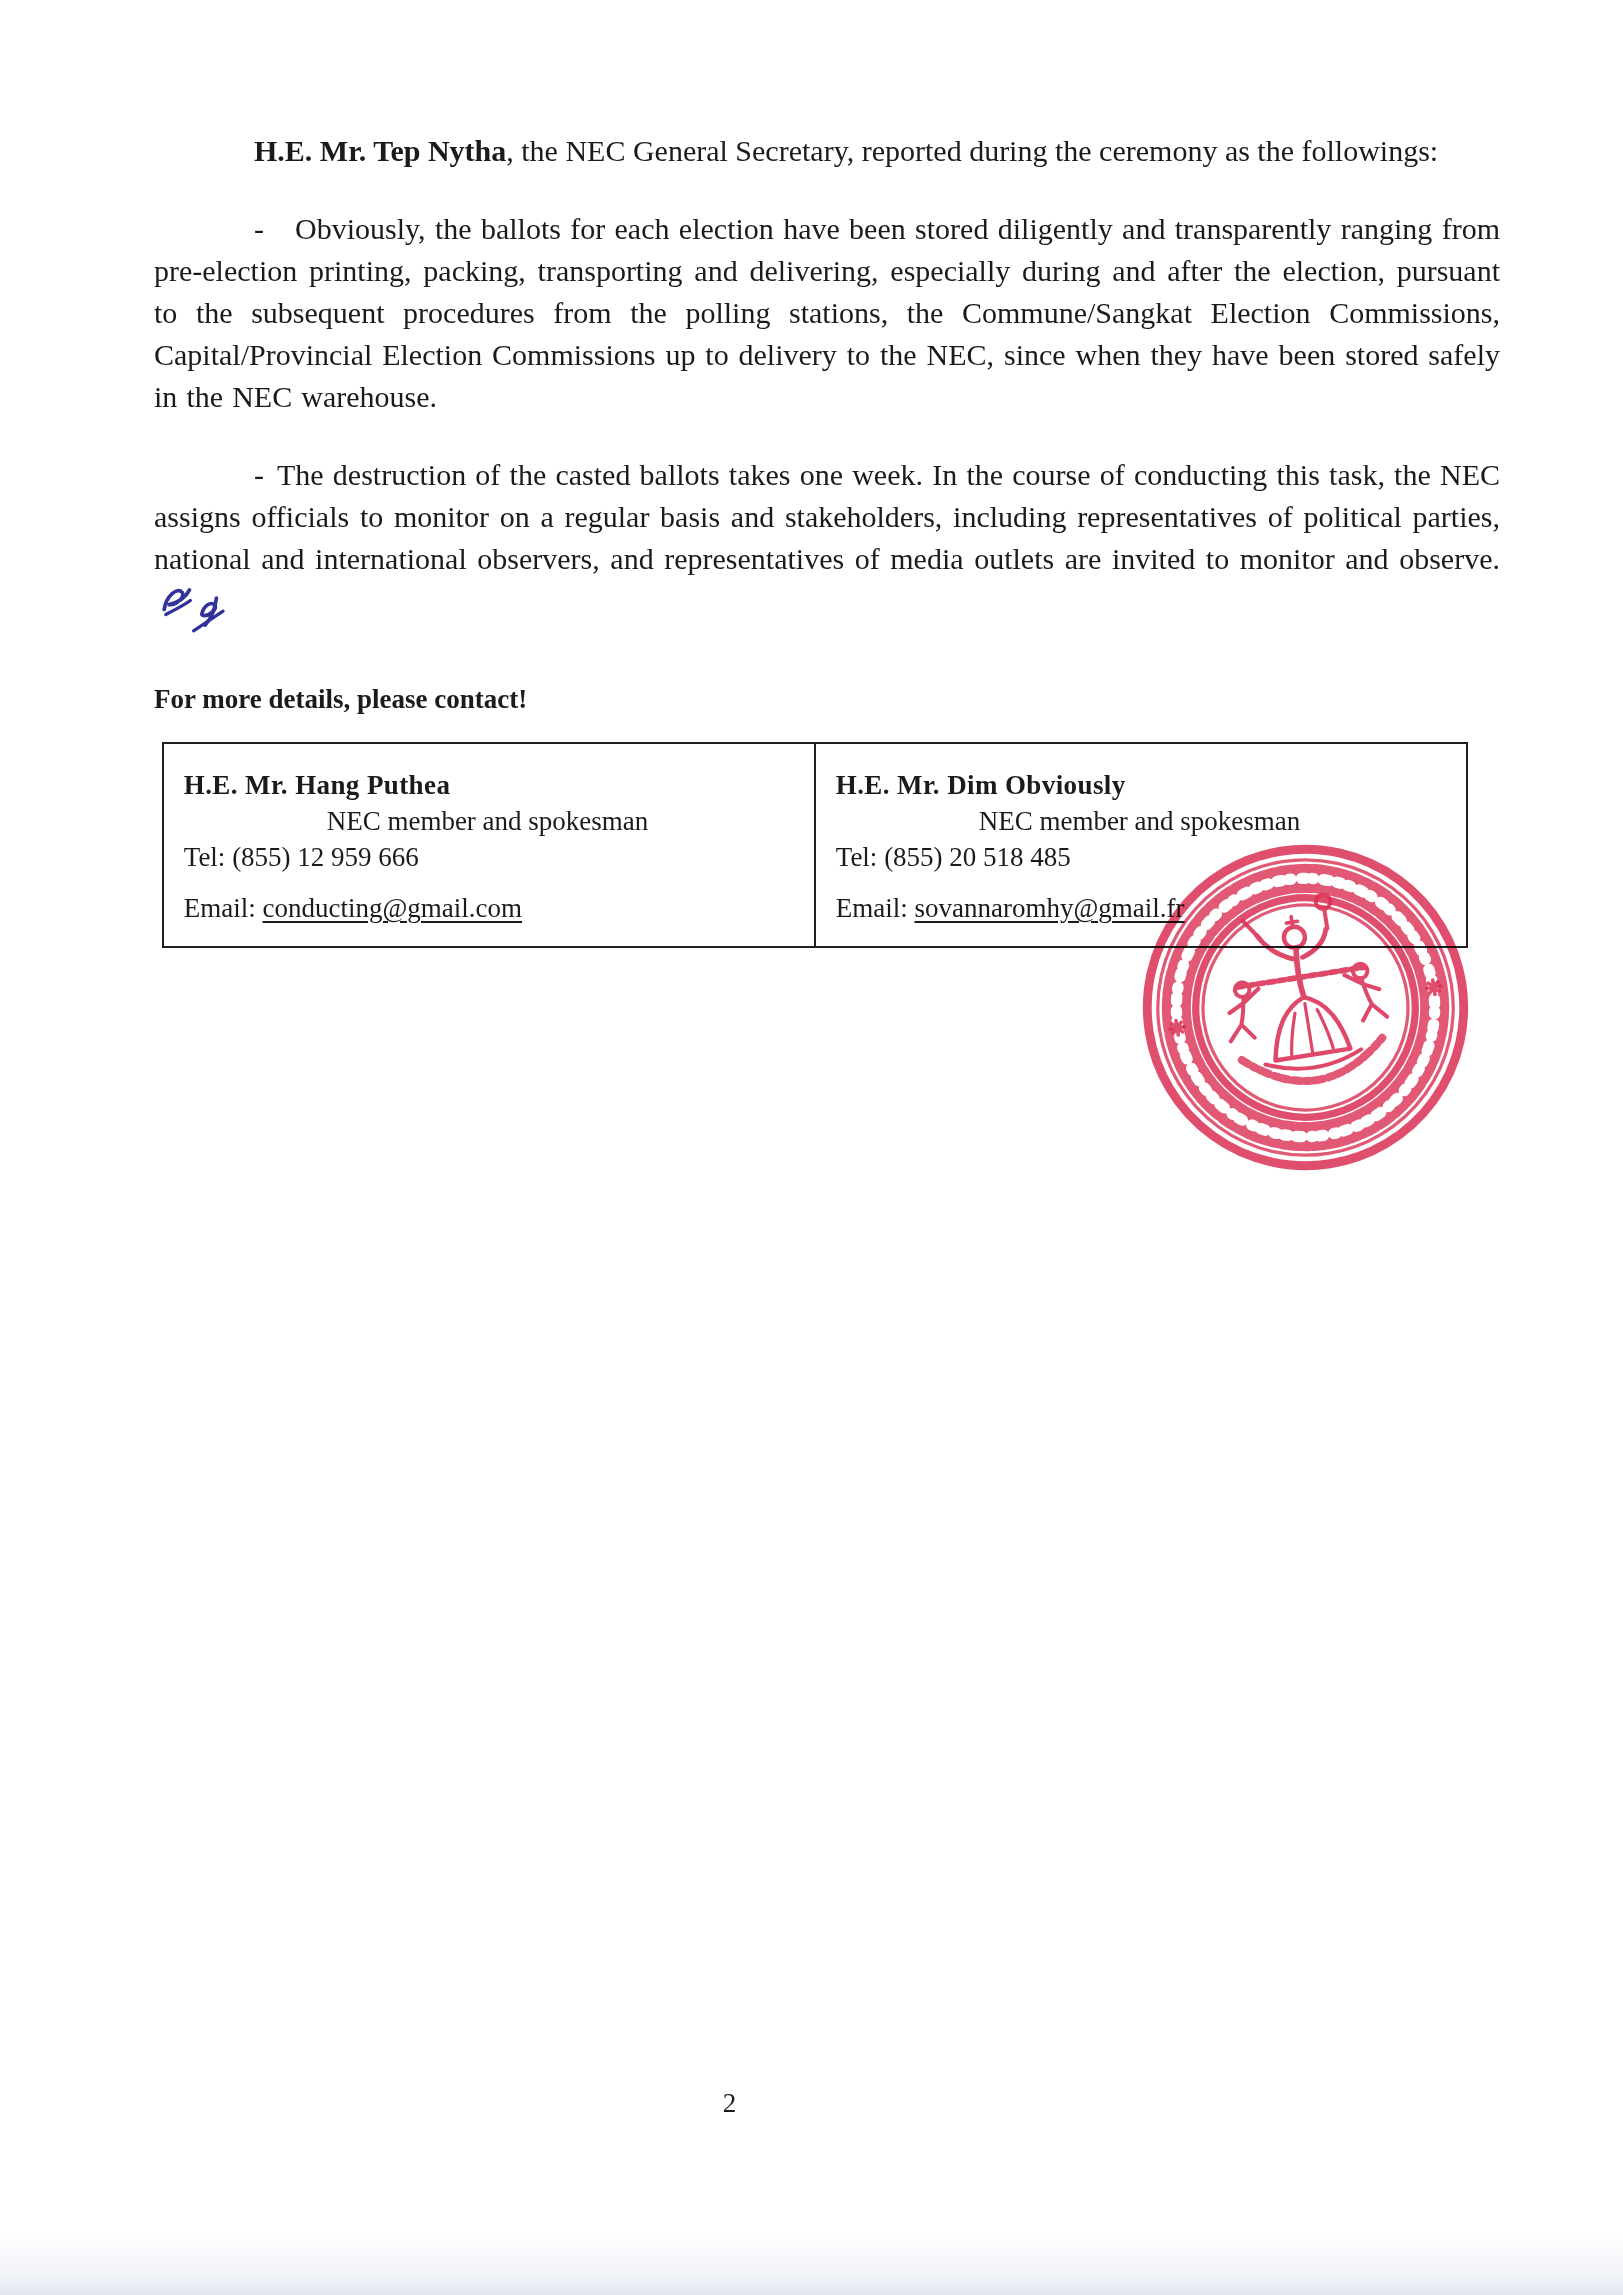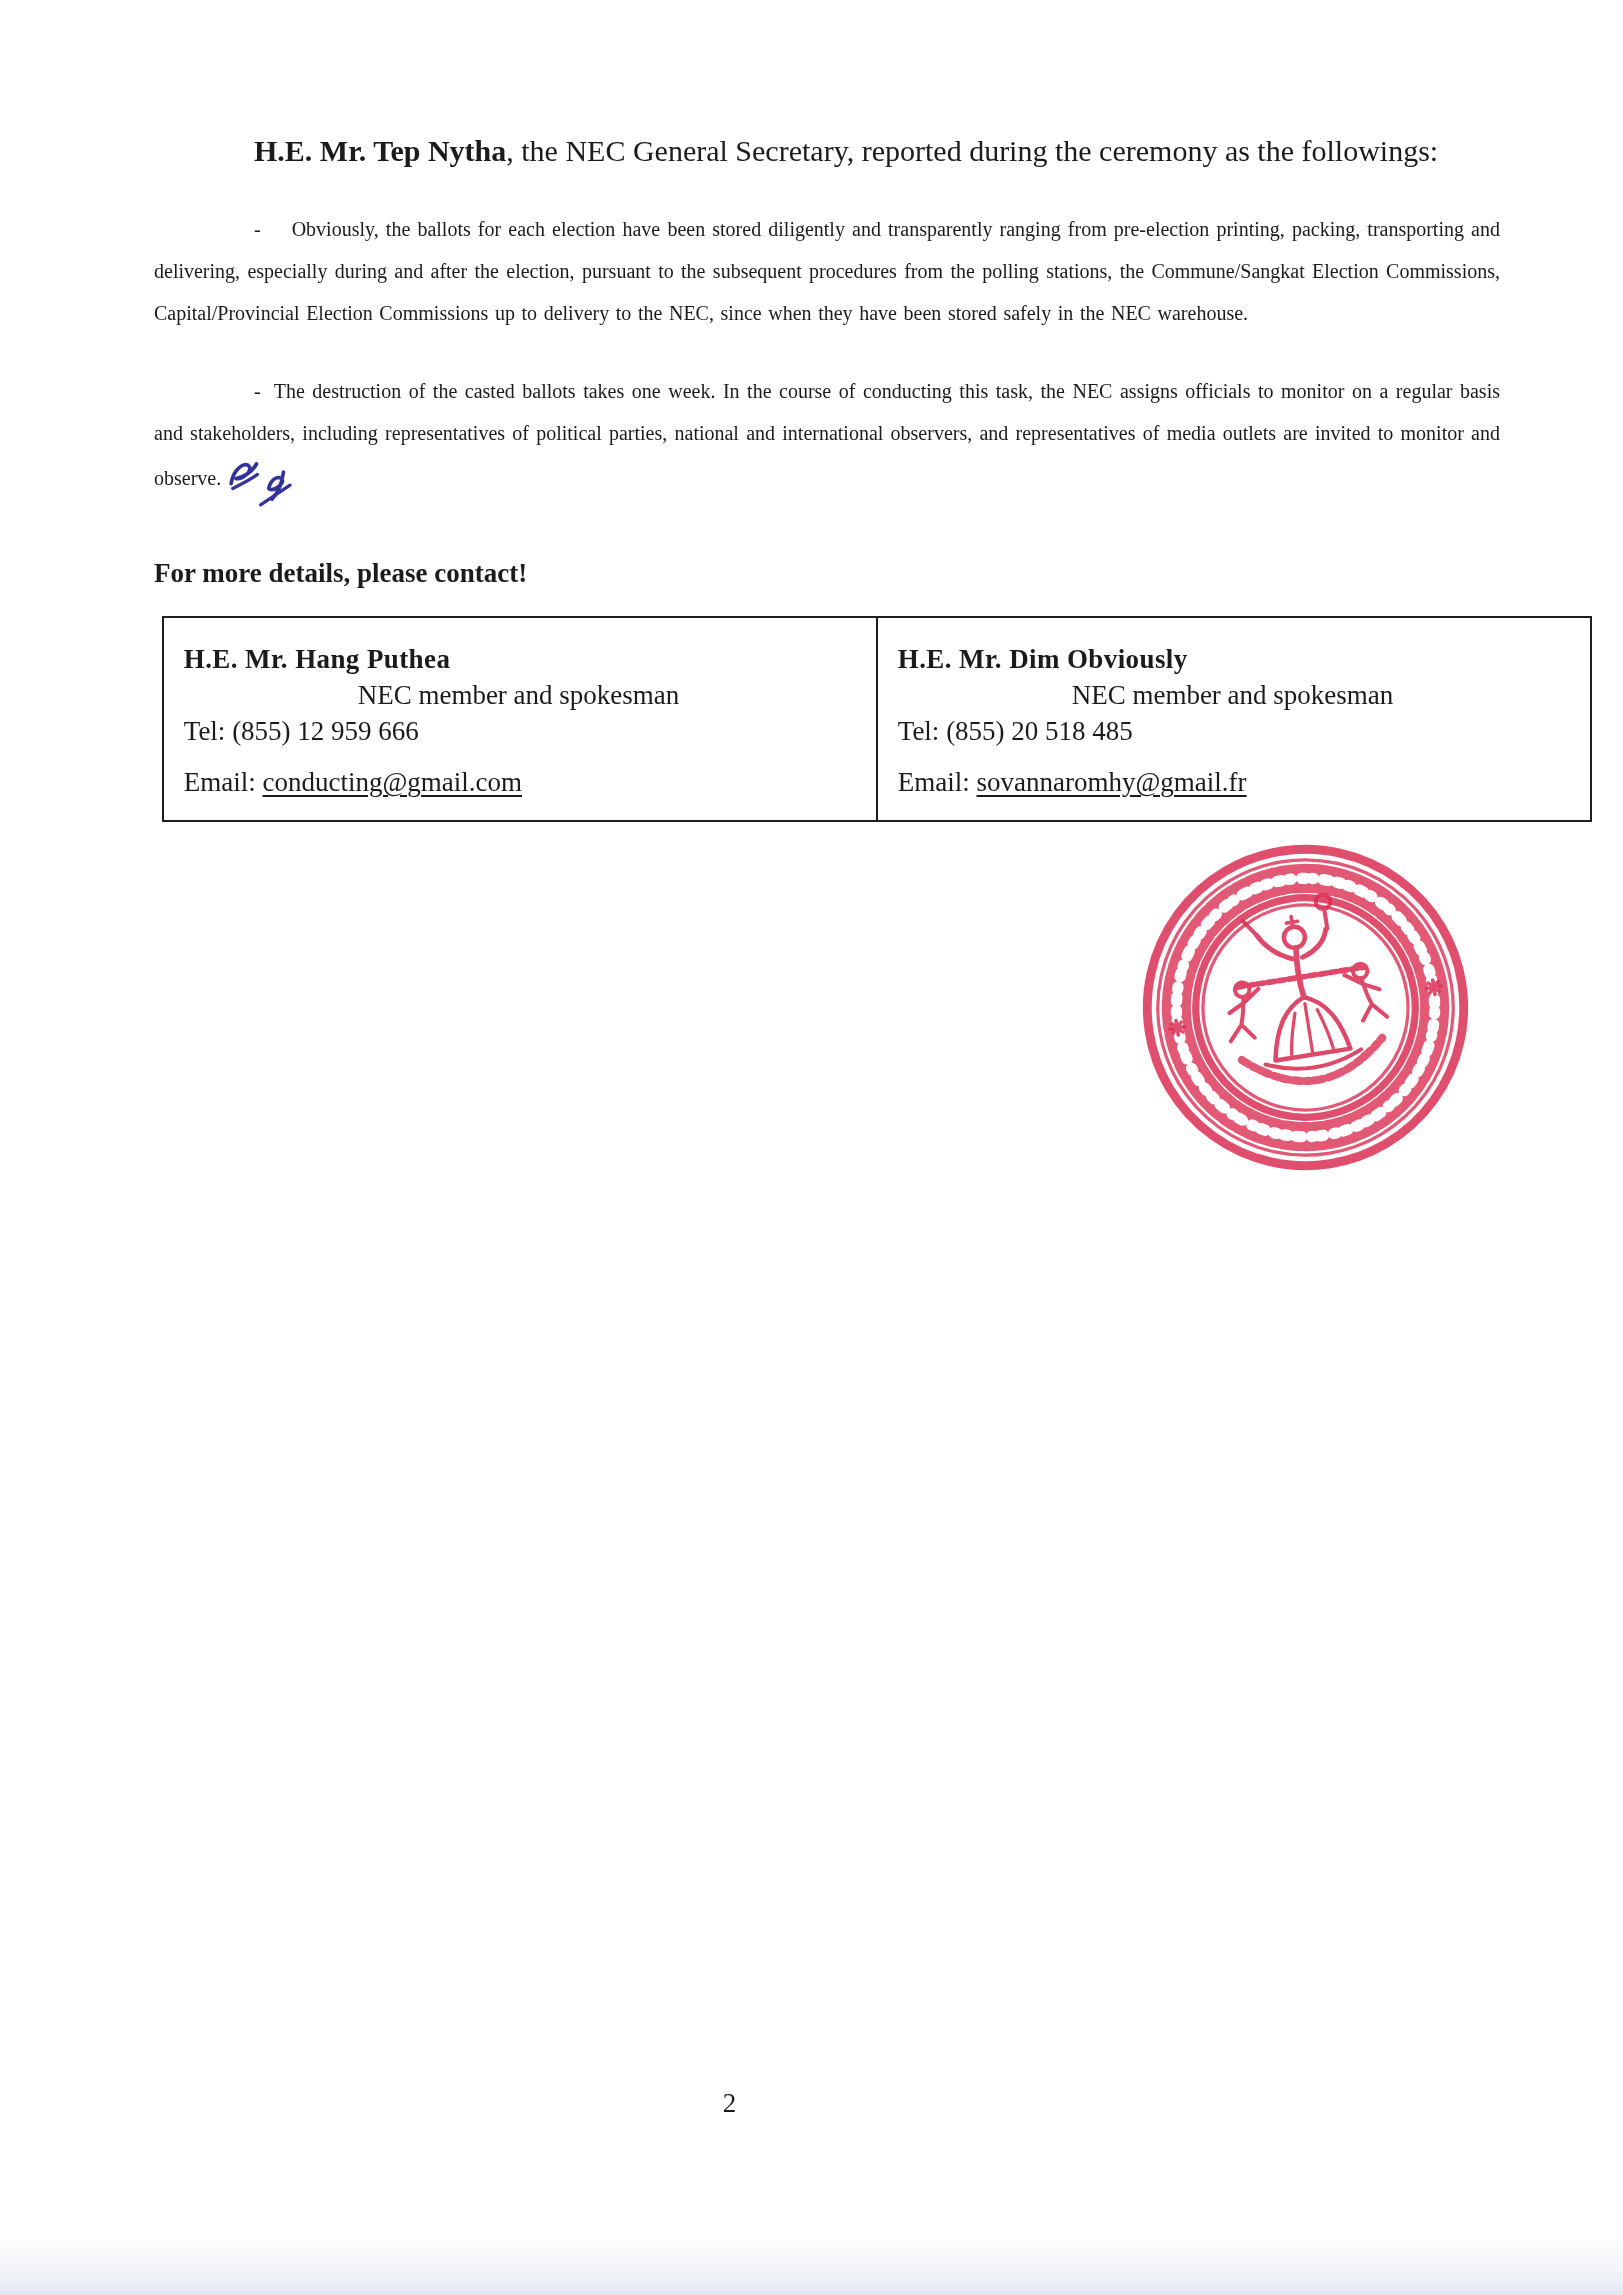--- a/index.html
+++ b/index.html
@@ -20,21 +20,21 @@
   }
   p { margin: 0; }
   .intro {
     font-size: 30px;
     line-height: 43px;
     margin-bottom: 36px;
     text-indent: 100px;
   }
   .intro strong { font-weight: bold; }
   .body-par {
-    font-size: 20px;
+    font-size: 30px;
     line-height: 42px;
     text-align: justify;
     text-indent: 100px;
     margin-bottom: 36px;
     word-spacing: 1.6px;
   }
   .dash-wide { margin-right: 31px; }
   .dash-narrow { margin-right: 13px; }
   .initials {
     display: inline-block;
@@ -44,21 +44,21 @@
     margin-left: 1.6px;
   }
   .contact-heading {
     font-size: 27px;
     line-height: 39px;
     font-weight: bold;
     margin: 0 0 23px 0;
   }
   table.contacts {
     border-collapse: collapse;
-    width: 1430px;
+    width: 1306px;
     margin-left: 8.2px;
     table-layout: fixed;
   }
   table.contacts td {
     border: 2.5px solid #1f1f1f;
     vertical-align: top;
     padding: 24.6px 23px 21px 19.6px;
     width: 50%;
     font-size: 27px;
     line-height: 33px;

